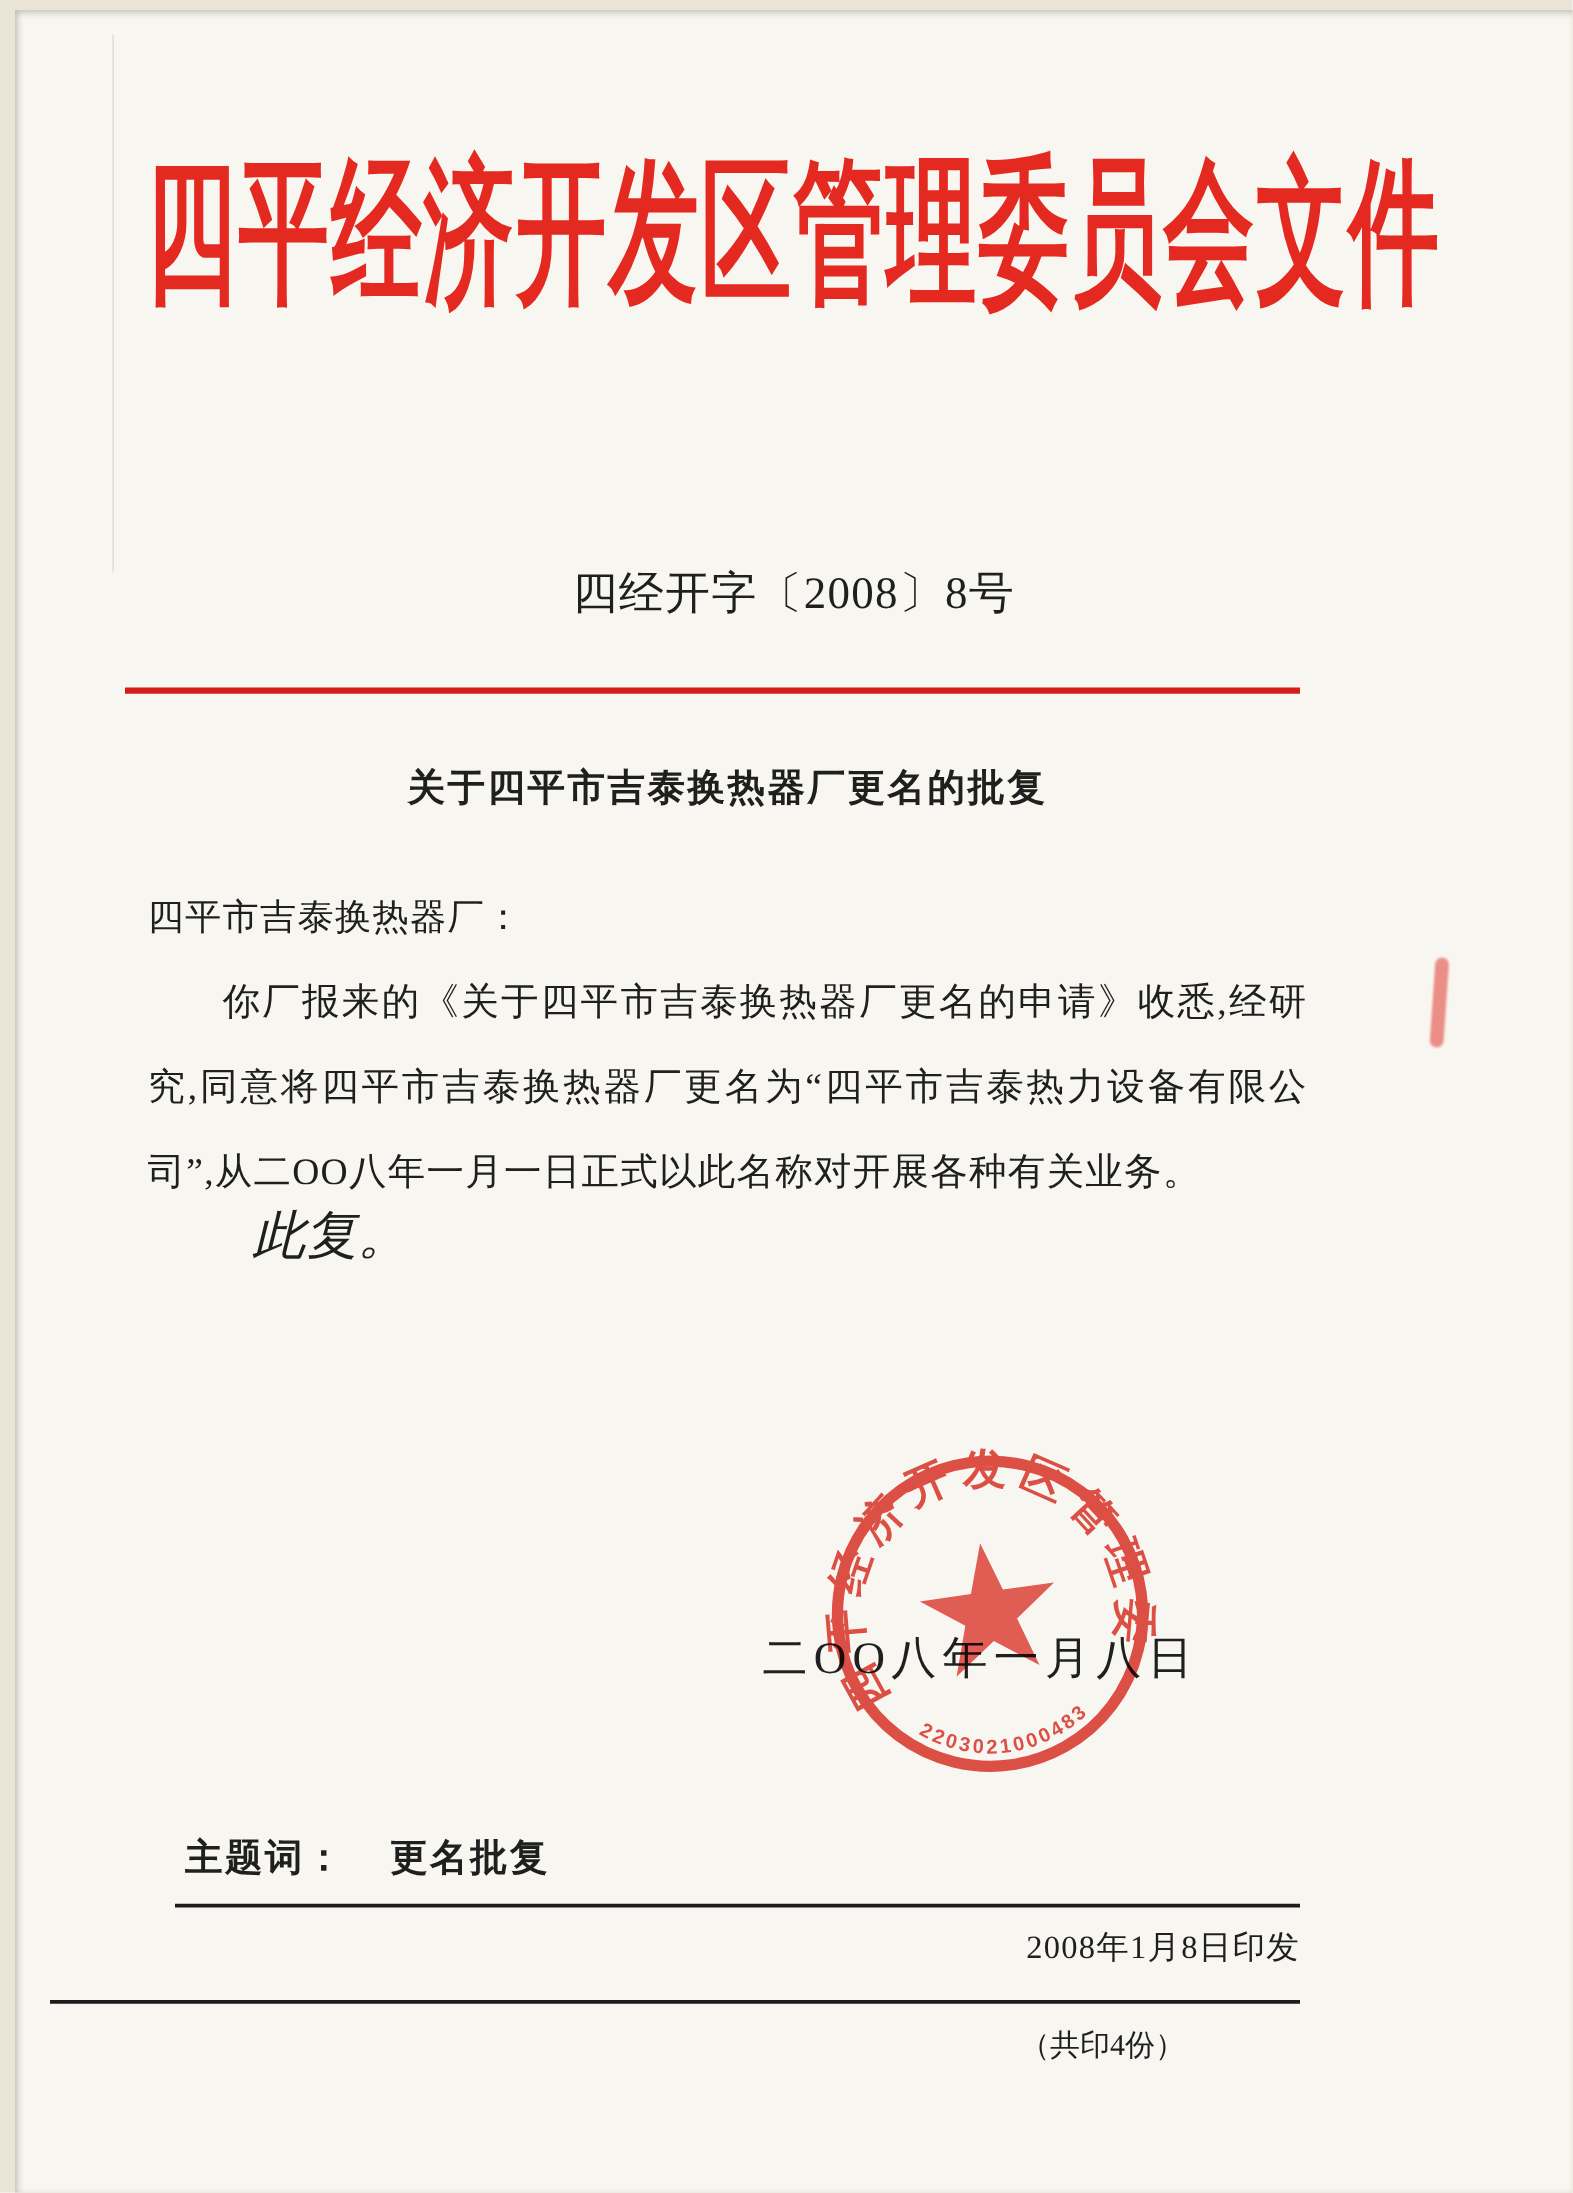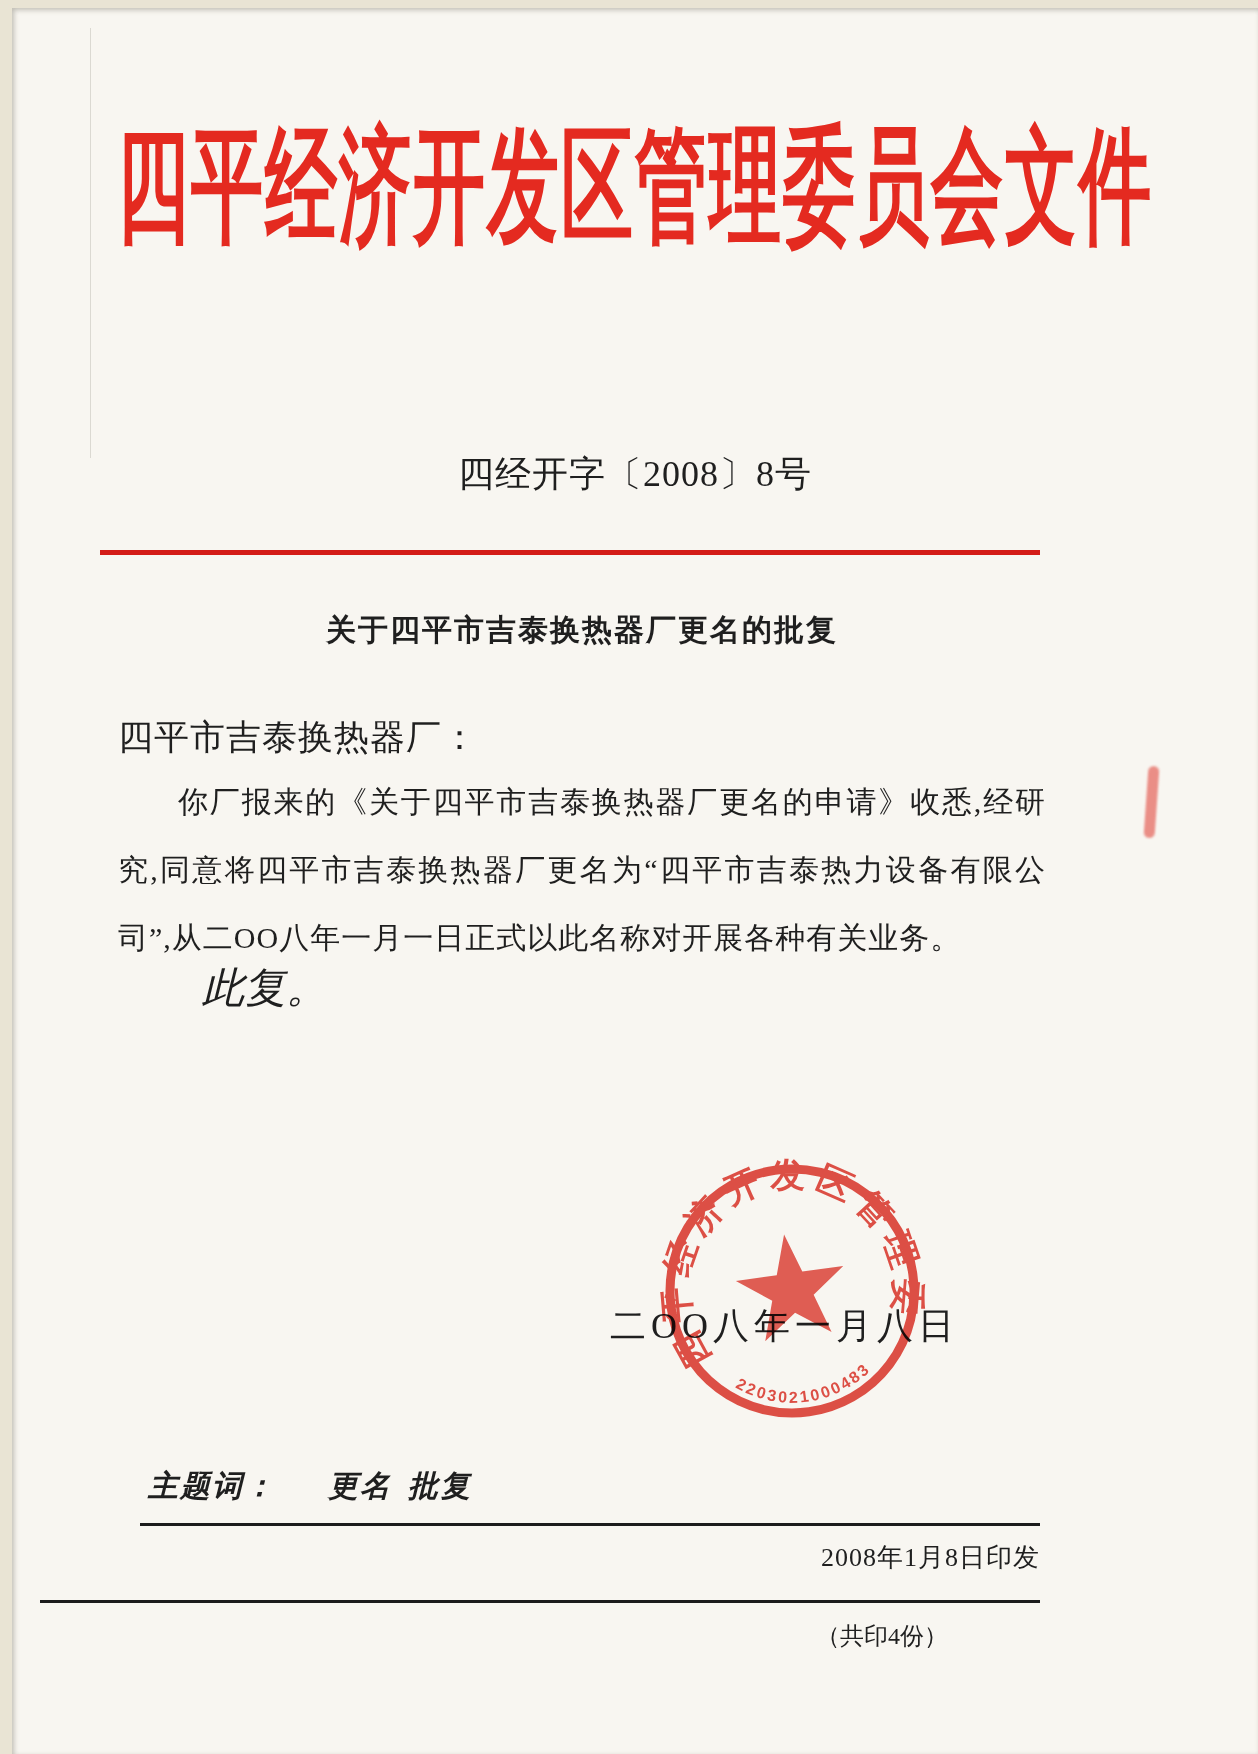--- a/index.html
+++ b/index.html
@@ -41,21 +41,21 @@
     left:88px;top:542px;width:940px;height:5px;
     background:var(--rule-red);
   }
   .doc-title{
     left:70px;top:602px;width:1000px;
     text-align:center;
     font-family:"Liberation Sans","DejaVu Sans",sans-serif;
     font-weight:bold;font-size:30px;letter-spacing:2px;
   }
   .salutation{
-    left:106px;top:706px;font-size:35px;letter-spacing:1px;font-family:Liberation Mono, monospace;
+    left:106px;top:706px;font-size:29px;letter-spacing:1px;font-family:Liberation Mono, monospace;
   }
   .body-par{
     left:106px;top:760px;width:928px;
     font-size:30px;line-height:68px;
     text-align:justify;text-indent:2em;letter-spacing:1px;
   }
   .closing{
     left:106px;top:952px;font-size:42px;text-indent:2em;width:400px;font-style:italic;
   }
   .doc-date{
@@ -68,21 +68,21 @@
   }
   .seal .ring{fill:none;stroke:var(--seal-red);stroke-width:9px;}
   .seal .star{fill:var(--seal-red);opacity:.92;}
   .seal text{fill:var(--seal-red);}
   .seal .ring-text{font-size:35px;font-weight:bold;letter-spacing:8px;font-family:"Liberation Serif",serif;}
   .seal .num-text{font-size:16px;font-weight:bold;letter-spacing:2.5px;font-family:"Liberation Sans",sans-serif;}
   .subject-row{
     left:136px;top:1458px;width:900px;
     font-family:"Liberation Sans","DejaVu Sans",sans-serif;
     font-weight:bold;font-size:30px;letter-spacing:2px;
-    display:flex;gap:16px;font-style:italic;
+    display:flex;gap:0;
   }
   .subject-row .term1{margin-left:36px;}
   .subject-row .term2{text-align:center;}
   .black-rule{height:3px;background:#1c1c1c;}
   .rule-top{left:128px;top:1515px;width:900px;}
   .rule-bottom{left:28px;top:1592px;width:1000px;}
   .footer-office{
     left:136px;top:1532px;font-size:30px;letter-spacing:1px;
   }
   .footer-printdate{

